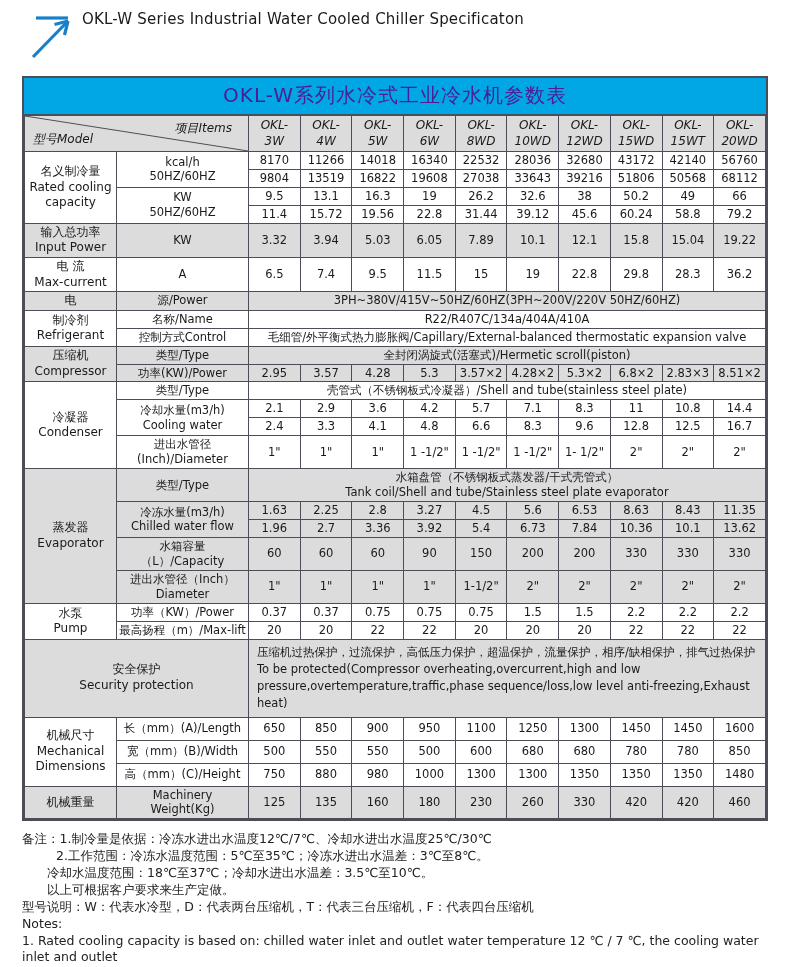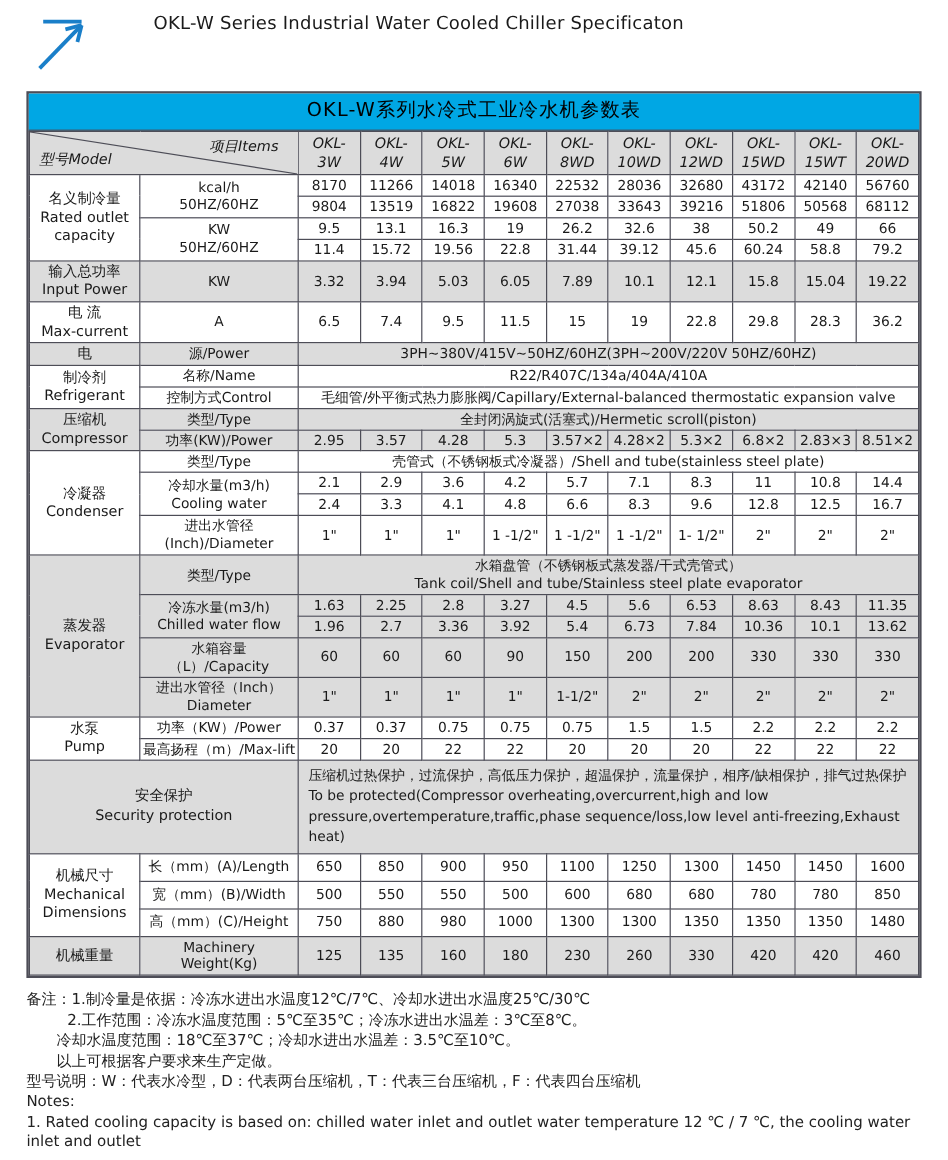--- a/index.html
+++ b/index.html
@@ -12,26 +12,26 @@
   body{
     margin:0;background:#ffffff;color:#1a1a1a;
     font-family:"DejaVu Sans","Liberation Sans",sans-serif;
     width:790px;
   }
   .page{width:790px;padding:8px 22px 10px;}
   
   .hdr{display:flex;align-items:flex-start;gap:8px;margin:0 0 16px 0;}
   .hdr .logo{flex:0 0 auto;margin-top:4px;}
   .hdr h1{margin:0;font-size:23px;font-weight:bold;letter-spacing:.5px;line-height:1.15;}
-  .hdr .sub{font-size:15px;margin-top:2px;letter-spacing:.2px;margin-left:46px;}
+  .hdr .sub{font-size:15px;margin-top:2px;letter-spacing:.2px;}
   
   .spec{border:2px solid var(--border);}
   .caption{
-    background:var(--blue);color:#000000;text-align:center;
-    font-size:16px;padding:4px 0 5px;border-bottom:1px solid var(--border);
+    background:var(--blue);color:#4c1d95;text-align:center;
+    font-size:20px;padding:4px 0 5px;border-bottom:1px solid var(--border);
     letter-spacing:1px;
   }
   table{border-collapse:collapse;width:100%;table-layout:fixed;}
   td,th{
     border:1px solid var(--border);
     font-size:11.5px;font-weight:normal;
     text-align:center;vertical-align:middle;
     padding:1px 2px;line-height:1.3;white-space:pre-line;
     background:#fff;overflow:hidden;
   }
@@ -107,21 +107,21 @@
 12WD</th>
             <th class="model">OKL-
 15WD</th>
             <th class="model">OKL-
 15WT</th>
             <th class="model">OKL-
 20WD</th>
           </tr>
           <tr>
             <td class="glabel" rowspan="4">名义制冷量
-Rated outlet
+Rated cooling
 capacity</td>
             <td class="item" rowspan="2">kcal/h
 50HZ/60HZ</td>
             <td class="val">8170</td>
             <td class="val">11266</td>
             <td class="val">14018</td>
             <td class="val">16340</td>
             <td class="val">22532</td>
             <td class="val">28036</td>
             <td class="val">32680</td>

